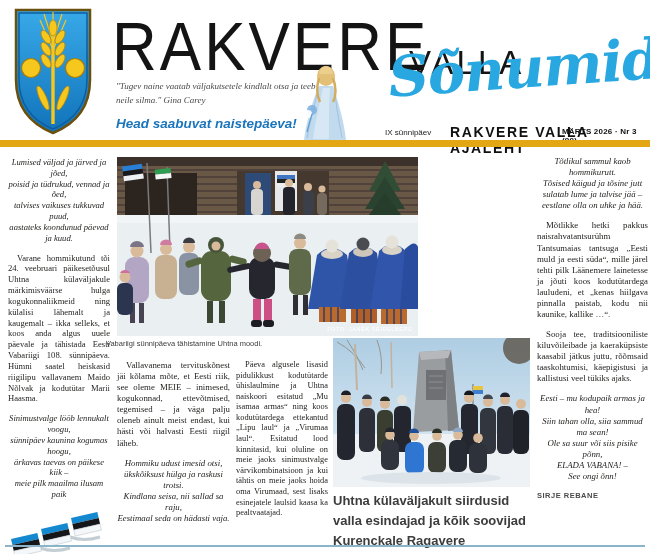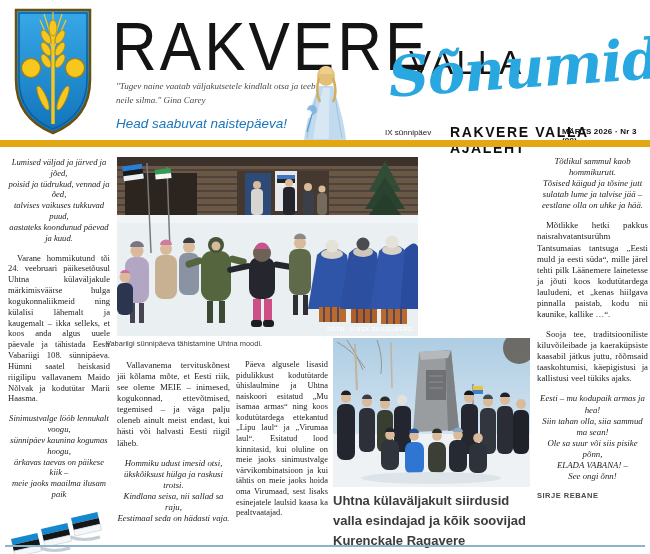--- a/index.html
+++ b/index.html
@@ -11,21 +11,21 @@
       font-weight:400;font-size:62px;line-height:1;letter-spacing:3px;color:#141414;
       transform:scaleY(1.12);transform-origin:top left;}
   .title-secondary{position:absolute;left:409px;top:44px;font-family:"Liberation Sans",sans-serif;
       font-weight:400;font-size:33px;letter-spacing:3px;color:#141414;}
   .title-script{position:absolute;left:386px;top:44px;font-family:"DejaVu Serif",serif;
       font-style:italic;font-weight:bold;font-size:56px;color:#29a7e0;transform:rotate(-4deg);
       transform-origin:left top;letter-spacing:-1px;}
   .quote{position:absolute;left:116px;top:80px;width:204px;font-style:italic;font-size:9px;
       line-height:1.5;color:#4a4a4a;}
   .greeting{position:absolute;left:116px;top:116px;font-family:"Liberation Sans",sans-serif;
-      font-weight:normal;font-style:italic;font-size:13.5px;color:#1b75bb;}
+      font-weight:bold;font-style:italic;font-size:13.5px;color:#1b75bb;}
   .woman{position:absolute;left:299px;top:64px;}
   .info-volume{position:absolute;left:385px;top:128px;font-family:"Liberation Sans",sans-serif;
       font-size:8px;color:#222;}
   .info-name{position:absolute;left:450px;top:124px;font-family:Liberation Sans, sans-serif;
       font-weight:bold;font-size:14px;letter-spacing:1.6px;color:#101010;}
   .info-issue{position:absolute;left:562px;top:127px;font-family:"Liberation Sans",sans-serif;
       font-weight:bold;font-size:8px;letter-spacing:0.2px;color:#101010;}
   .gold-bar{position:absolute;left:0;top:140px;width:650px;height:7px;background:#e2a713;}
   
   .col{position:absolute;font-size:8.8px;line-height:1.26;text-align:justify;}
@@ -110,21 +110,21 @@
 
   <div class="col col1">
     <p class="poem">Lumised väljad ja järved ja jõed,
 poisid ja tüdrukud, vennad ja õed,
 talvises vaikuses tukkuvad puud,
 aastateks koondunud päevad ja kuud.</p>
     <p class="para">Varane hommikutund tõi 24. veebruari päikesetõusul Uhtna külaväljakule märkimisväärse hulga kogukonnaliikmeid ning külalisi lähemalt ja kaugemalt – ikka selleks, et koos anda algus uuele päevale ja tähistada Eesti Vabariigi 108. sünnipäeva. Hümni saatel heiskasid riigilipu vallavanem Maido Nõlvak ja kodutütar Marii Haasma.</p>
     <p class="poem">Sinimustvalge lööb lennukalt voogu,
 sünnipäev kaunina kogumas hoogu,
 ärkavas taevas on päikese kiik –
-meie jaoks maailma ilusam paik</p>
+meie pilk maailma ilusam paik</p>
     <div class="flags-wrap">
       <svg width="94" height="54" viewBox="0 0 94 54">
         <g opacity="0.55" stroke="#93a5b1" stroke-width="3" fill="none">
           <path d="M2,48 q14,5 30,0"></path>
             <path d="M32,38 q14,5 30,0"></path>
             <path d="M62,27 q14,5 30,0"></path>
         </g>
         <g transform="translate(3,29) rotate(-13)">
           <rect width="27" height="6.2" fill="#1589cf"></rect>
             <rect y="6.2" width="27" height="6.2" fill="#14161a"></rect>

